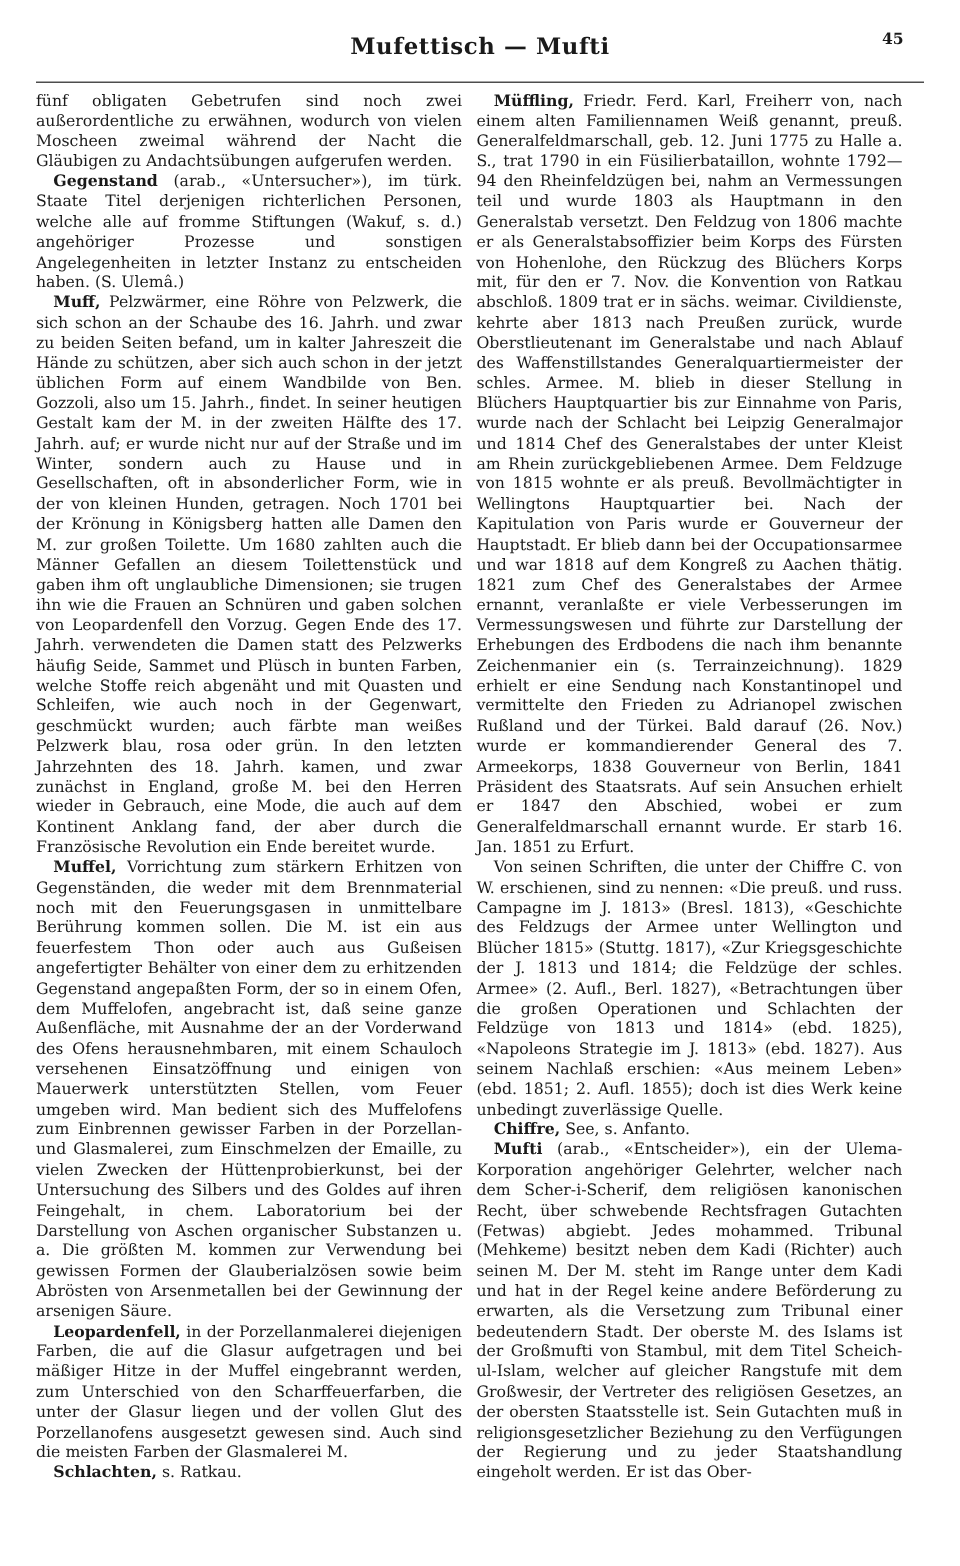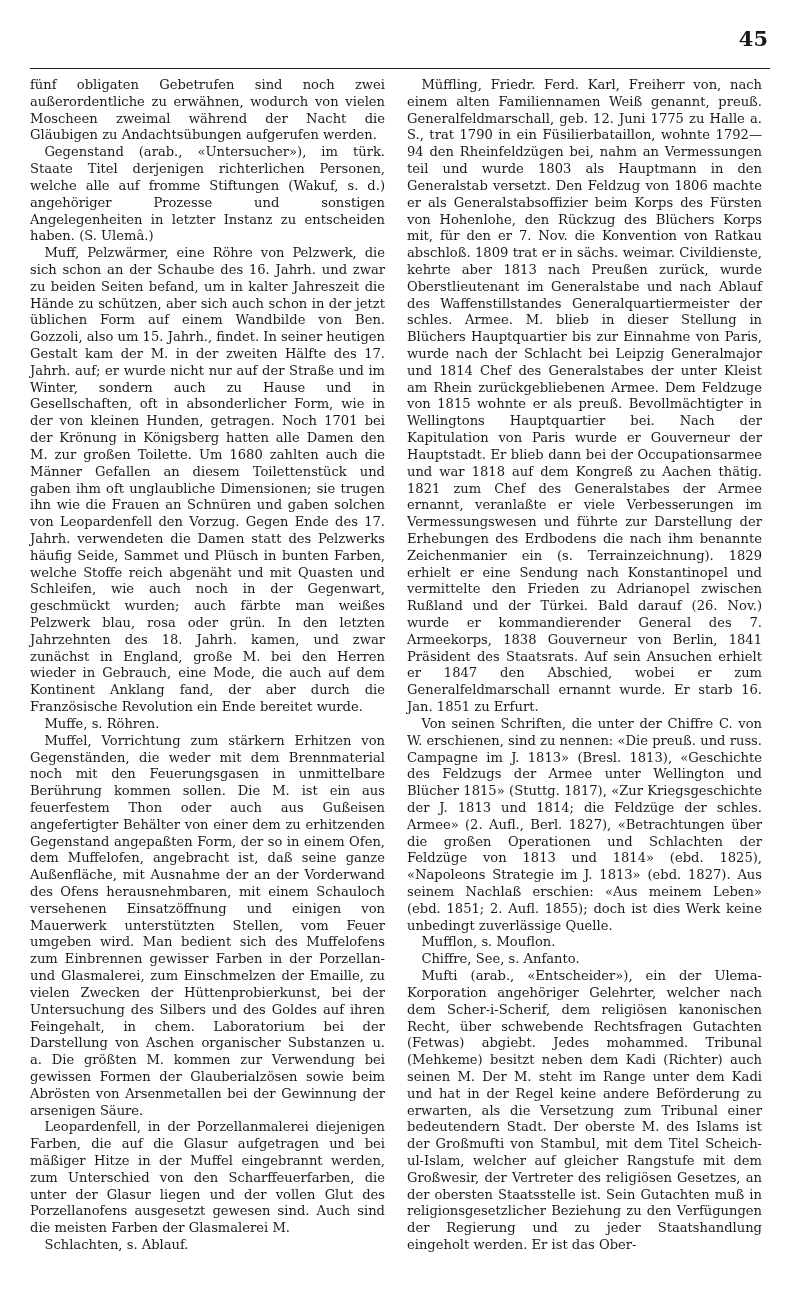--- a/index.html
+++ b/index.html
@@ -31,80 +31,79 @@
     left: 0;
     right: 0;
     top: 6px;
     text-align: center;
     font-size: 19px;
     font-weight: bold;
     letter-spacing: 0.5px;
   }
   .page-number {
     position: absolute;
-    right: 2px;
+    right: 17px;
     top: 4px;
-    font-size: 21px;
+    font-size: 13px;
     font-weight: bold;
   }
   .rule {
     border: 0;
     border-top: 1.2px solid #222;
     margin: 2px 0 8px 0;
   }
   .columns {
     display: flex;
-    gap: 22px;
+    gap: 12px;
     align-items: center;
   }
   .col {
     width: 355px;
     font-size: 13.1px;
     line-height: 1.285;
     text-align: justify;
     text-justify: inter-word;
     -webkit-hyphens: auto;
     hyphens: auto;
   }
   .col p {
     margin: 0;
     text-indent: 1.1em;
   }
   .col p.noindent {
     text-indent: 0;
   }
   .hw {
-    font-weight: normal;
+    font-weight: bold;
   }
 </style>
 </head>
 <body>
 
 <div class="page">
 
   <div class="header">
+    <div class="running-head">Mufettisch — Mufti</div>
     <div class="page-number">45</div>
   </div>
 
   <hr class="rule">
 
   <div class="columns">
 
     <div class="col">
       <p class="noindent"><span>fünf obligaten Gebetrufen sind noch zwei außerordentliche zu erwähnen, wodurch von vielen Moscheen zweimal während der Nacht die Gläubigen zu Andachtsübungen aufgerufen werden.</span></p>
       <p><span class="hw">Gegenstand</span><span> (arab., «Untersucher»), im türk. Staate Titel derjenigen richterlichen Personen, welche alle auf fromme Stiftungen (Wakuf, s. d.) angehöriger Prozesse und sonstigen Angelegenheiten in letzter Instanz zu entscheiden haben. (S. Ulemâ.)</span></p>
       <p><span class="hw">Muff,</span><span> Pelzwärmer, eine Röhre von Pelzwerk, die sich schon an der Schaube des 16. Jahrh. und zwar zu beiden Seiten befand, um in kalter Jahreszeit die Hände zu schützen, aber sich auch schon in der jetzt üblichen Form auf einem Wandbilde von Ben. Gozzoli, also um 15. Jahrh., findet. In seiner heutigen Gestalt kam der M. in der zweiten Hälfte des 17. Jahrh. auf; er wurde nicht nur auf der Straße und im Winter, sondern auch zu Hause und in Gesellschaften, oft in absonderlicher Form, wie in der von kleinen Hunden, getragen. Noch 1701 bei der Krönung in Königsberg hatten alle Damen den M. zur großen Toilette. Um 1680 zahlten auch die Männer Gefallen an diesem Toilettenstück und gaben ihm oft unglaubliche Dimensionen; sie trugen ihn wie die Frauen an Schnüren und gaben solchen von Leopardenfell den Vorzug. Gegen Ende des 17. Jahrh. verwendeten die Damen statt des Pelzwerks häufig Seide, Sammet und Plüsch in bunten Farben, welche Stoffe reich abgenäht und mit Quasten und Schleifen, wie auch noch in der Gegenwart, geschmückt wurden; auch färbte man weißes Pelzwerk blau, rosa oder grün. In den letzten Jahrzehnten des 18. Jahrh. kamen, und zwar zunächst in England, große M. bei den Herren wieder in Gebrauch, eine Mode, die auch auf dem Kontinent Anklang fand, der aber durch die Französische Revolution ein Ende bereitet wurde.</span></p>
-      <p><span class="hw">Muffe,</span><span> s. Röhren.</span></p>
       <p><span class="hw">Muffel,</span><span> Vorrichtung zum stärkern Erhitzen von Gegenständen, die weder mit dem Brennmaterial noch mit den Feuerungsgasen in unmittelbare Berührung kommen sollen. Die M. ist ein aus feuerfestem Thon oder auch aus Gußeisen angefertigter Behälter von einer dem zu erhitzenden Gegenstand angepaßten Form, der so in einem Ofen, dem Muffelofen, angebracht ist, daß seine ganze Außenfläche, mit Ausnahme der an der Vorderwand des Ofens herausnehmbaren, mit einem Schauloch versehenen Einsatzöffnung und einigen von Mauerwerk unterstützten Stellen, vom Feuer umgeben wird. Man bedient sich des Muffelofens zum Einbrennen gewisser Farben in der Porzellan- und Glasmalerei, zum Einschmelzen der Emaille, zu vielen Zwecken der Hüttenprobierkunst, bei der Untersuchung des Silbers und des Goldes auf ihren Feingehalt, in chem. Laboratorium bei der Darstellung von Aschen organischer Substanzen u. a. Die größten M. kommen zur Verwendung bei gewissen Formen der Glauberialzösen sowie beim Abrösten von Arsenmetallen bei der Gewinnung der arsenigen Säure.</span></p>
       <p><span class="hw">Leopardenfell,</span><span> in der Porzellanmalerei diejenigen Farben, die auf die Glasur aufgetragen und bei mäßiger Hitze in der Muffel eingebrannt werden, zum Unterschied von den Scharffeuerfarben, die unter der Glasur liegen und der vollen Glut des Porzellanofens ausgesetzt gewesen sind. Auch sind die meisten Farben der Glasmalerei M.</span></p>
-      <p><span class="hw">Schlachten,</span><span> s. Ablauf.</span></p>
+      <p><span class="hw">Schlachten,</span><span> s. Ratkau.</span></p>
     </div>
 
     <div class="col">
       <p><span class="hw">Müffling,</span><span> Friedr. Ferd. Karl, Freiherr von, nach einem alten Familiennamen Weiß genannt, preuß. Generalfeldmarschall, geb. 12. Juni 1775 zu Halle a. S., trat 1790 in ein Füsilierbataillon, wohnte 1792—94 den Rheinfeldzügen bei, nahm an Vermessungen teil und wurde 1803 als Hauptmann in den Generalstab versetzt. Den Feldzug von 1806 machte er als Generalstabsoffizier beim Korps des Fürsten von Hohenlohe, den Rückzug des Blüchers Korps mit, für den er 7. Nov. die Konvention von Ratkau abschloß. 1809 trat er in sächs. weimar. Civildienste, kehrte aber 1813 nach Preußen zurück, wurde Oberstlieutenant im Generalstabe und nach Ablauf des Waffenstillstandes Generalquartiermeister der schles. Armee. M. blieb in dieser Stellung in Blüchers Hauptquartier bis zur Einnahme von Paris, wurde nach der Schlacht bei Leipzig Generalmajor und 1814 Chef des Generalstabes der unter Kleist am Rhein zurückgebliebenen Armee. Dem Feldzuge von 1815 wohnte er als preuß. Bevollmächtigter in Wellingtons Hauptquartier bei. Nach der Kapitulation von Paris wurde er Gouverneur der Hauptstadt. Er blieb dann bei der Occupationsarmee und war 1818 auf dem Kongreß zu Aachen thätig. 1821 zum Chef des Generalstabes der Armee ernannt, veranlaßte er viele Verbesserungen im Vermessungswesen und führte zur Darstellung der Erhebungen des Erdbodens die nach ihm benannte Zeichenmanier ein (s. Terrainzeichnung). 1829 erhielt er eine Sendung nach Konstantinopel und vermittelte den Frieden zu Adrianopel zwischen Rußland und der Türkei. Bald darauf (26. Nov.) wurde er kommandierender General des 7. Armeekorps, 1838 Gouverneur von Berlin, 1841 Präsident des Staatsrats. Auf sein Ansuchen erhielt er 1847 den Abschied, wobei er zum Generalfeldmarschall ernannt wurde. Er starb 16. Jan. 1851 zu Erfurt.</span></p>
       <p><span>Von seinen Schriften, die unter der Chiffre C. von W. erschienen, sind zu nennen: «Die preuß. und russ. Campagne im J. 1813» (Bresl. 1813), «Geschichte des Feldzugs der Armee unter Wellington und Blücher 1815» (Stuttg. 1817), «Zur Kriegsgeschichte der J. 1813 und 1814; die Feldzüge der schles. Armee» (2. Aufl., Berl. 1827), «Betrachtungen über die großen Operationen und Schlachten der Feldzüge von 1813 und 1814» (ebd. 1825), «Napoleons Strategie im J. 1813» (ebd. 1827). Aus seinem Nachlaß erschien: «Aus meinem Leben» (ebd. 1851; 2. Aufl. 1855); doch ist dies Werk keine unbedingt zuverlässige Quelle.</span></p>
-      <p><span class="hw">Mufflon,</span><span> s. Mouflon.</span></p>
       <p><span class="hw">Chiffre,</span><span> See, s. Anfanto.</span></p>
       <p><span class="hw">Mufti</span><span> (arab., «Entscheider»), ein der Ulema-Korporation angehöriger Gelehrter, welcher nach dem Scher-i-Scherif, dem religiösen kanonischen Recht, über schwebende Rechtsfragen Gutachten (Fetwas) abgiebt. Jedes mohammed. Tribunal (Mehkeme) besitzt neben dem Kadi (Richter) auch seinen M. Der M. steht im Range unter dem Kadi und hat in der Regel keine andere Beförderung zu erwarten, als die Versetzung zum Tribunal einer bedeutendern Stadt. Der oberste M. des Islams ist der Großmufti von Stambul, mit dem Titel Scheich-ul-Islam, welcher auf gleicher Rangstufe mit dem Großwesir, der Vertreter des religiösen Gesetzes, an der obersten Staatsstelle ist. Sein Gutachten muß in religionsgesetzlicher Beziehung zu den Verfügungen der Regierung und zu jeder Staatshandlung eingeholt werden. Er ist das Ober-</span></p>
     </div>
 
   </div>
 </div>
 
 </body></html>

